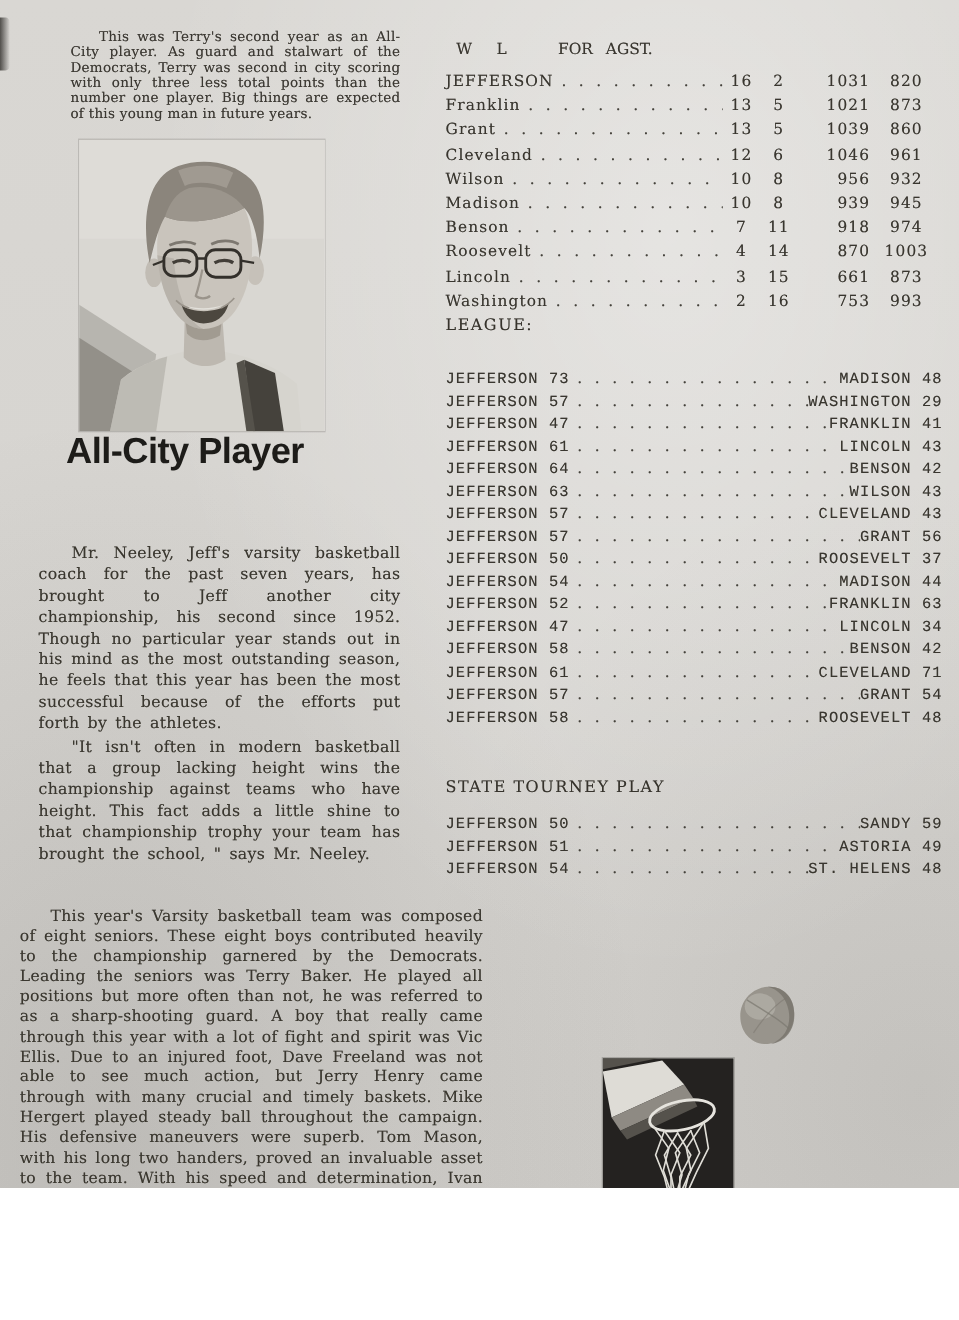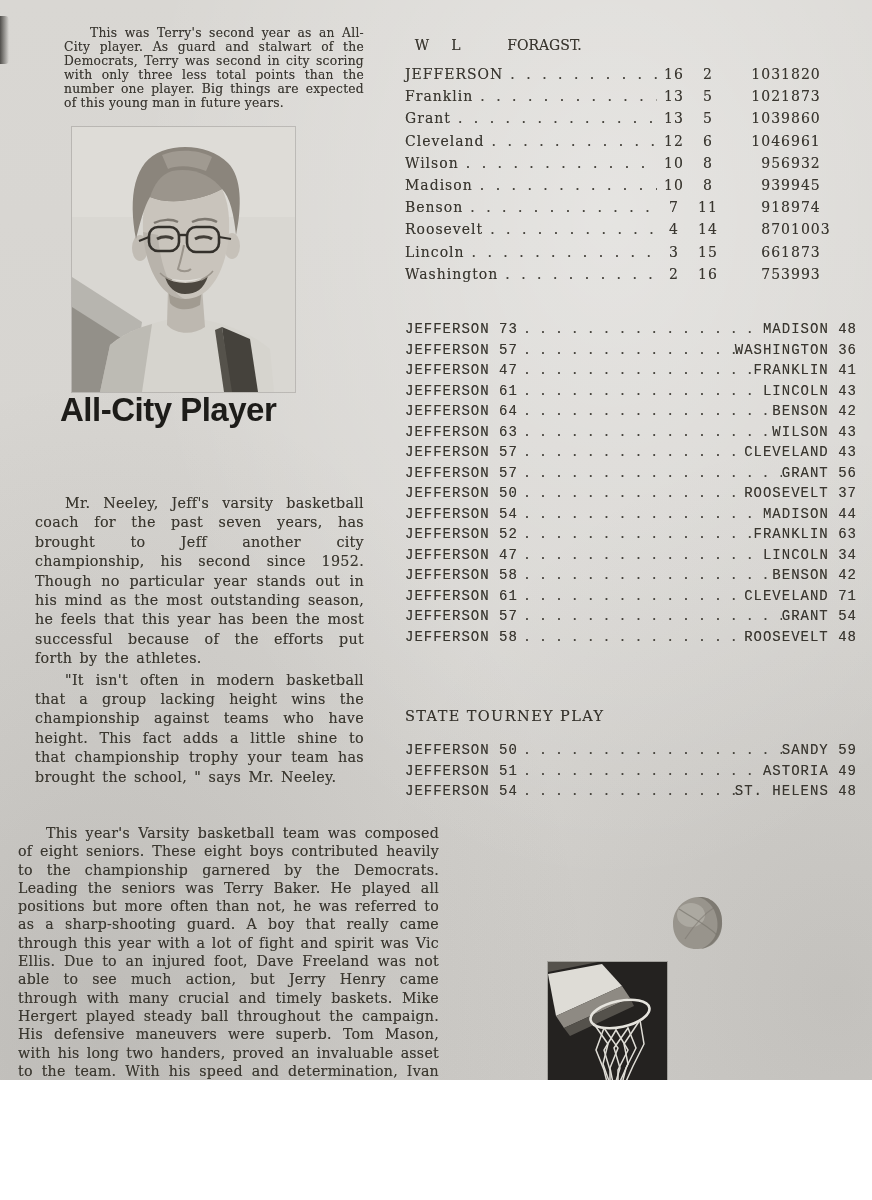--- a/index.html
+++ b/index.html
@@ -34,21 +34,21 @@
   
   .rightcol{position:absolute;left:405px;top:0;width:452px;font-size:14px;color:#39362f;
     text-shadow:0 0 0.4px rgba(56,53,47,0.5);}
   .sec-title{letter-spacing:1.4px;font-size:14.5px;color:#36332c;}
   .standings{position:absolute;left:0;top:36px;width:452px;}
   .shead{display:flex;align-items:baseline;line-height:18px;}
   .shead .t{flex:1;letter-spacing:1.4px;font-size:14.5px;}
   .cw{width:34px;text-align:center;}
   .cl{width:34px;text-align:center;}
   .cfor{width:66px;text-align:right;}
-  .cagst{width:66px;text-align:left;}
+  .cagst{width:66px;text-align:center;}
   .srows{margin-top:9px;}
   .srow{display:flex;align-items:baseline;height:22.2px;line-height:22.2px;letter-spacing:1px;}
   .dots{flex:1;overflow:hidden;white-space:nowrap;padding:0 7px;color:#45423b;}
   .dots::after{content:". . . . . . . . . . . . . . . . . . . . . . . . . . . . . . . . . . . . . . . . . . . . . . . . . . . .";
     word-spacing:5px;}
   .league{position:absolute;left:0;top:288px;width:452px;}
   .grows{margin-top:30px;}
   .league .grow, .tourney .grow{display:flex;align-items:baseline;height:20.5px;line-height:20.5px;letter-spacing:1px;}
   .gleft,.gright{white-space:nowrap;font-family:Liberation Mono, monospace;}
   .tourney{position:absolute;left:0;top:708px;width:452px;}
@@ -211,31 +211,32 @@
           <span class="dots"></span>
           <span class="cw">2</span>
           <span class="cl">16</span>
           <span class="cfor">753</span>
           <span class="cagst">993</span>
         </div>
         </div>
     </div>
 
     <div class="league">
+      <div class="sec-title">LEAGUE:</div>
       <div class="grows">
 
       <div class="grow">
           <span class="gleft"><span>JEFFERSON</span> <span>73</span></span>
           <span class="dots"></span>
           <span class="gright"><span>MADISON</span> <span>48</span></span>
         </div>
           <div class="grow">
           <span class="gleft"><span>JEFFERSON</span> <span>57</span></span>
           <span class="dots"></span>
-          <span class="gright"><span>WASHINGTON</span> <span>36</span></span>
+          <span class="gright"><span>WASHINGTON</span> <span>29</span></span>
         </div>
           <div class="grow">
           <span class="gleft"><span>JEFFERSON</span> <span>47</span></span>
           <span class="dots"></span>
           <span class="gright"><span>FRANKLIN</span> <span>41</span></span>
         </div>
           <div class="grow">
           <span class="gleft"><span>JEFFERSON</span> <span>61</span></span>
           <span class="dots"></span>
           <span class="gright"><span>LINCOLN</span> <span>43</span></span>

